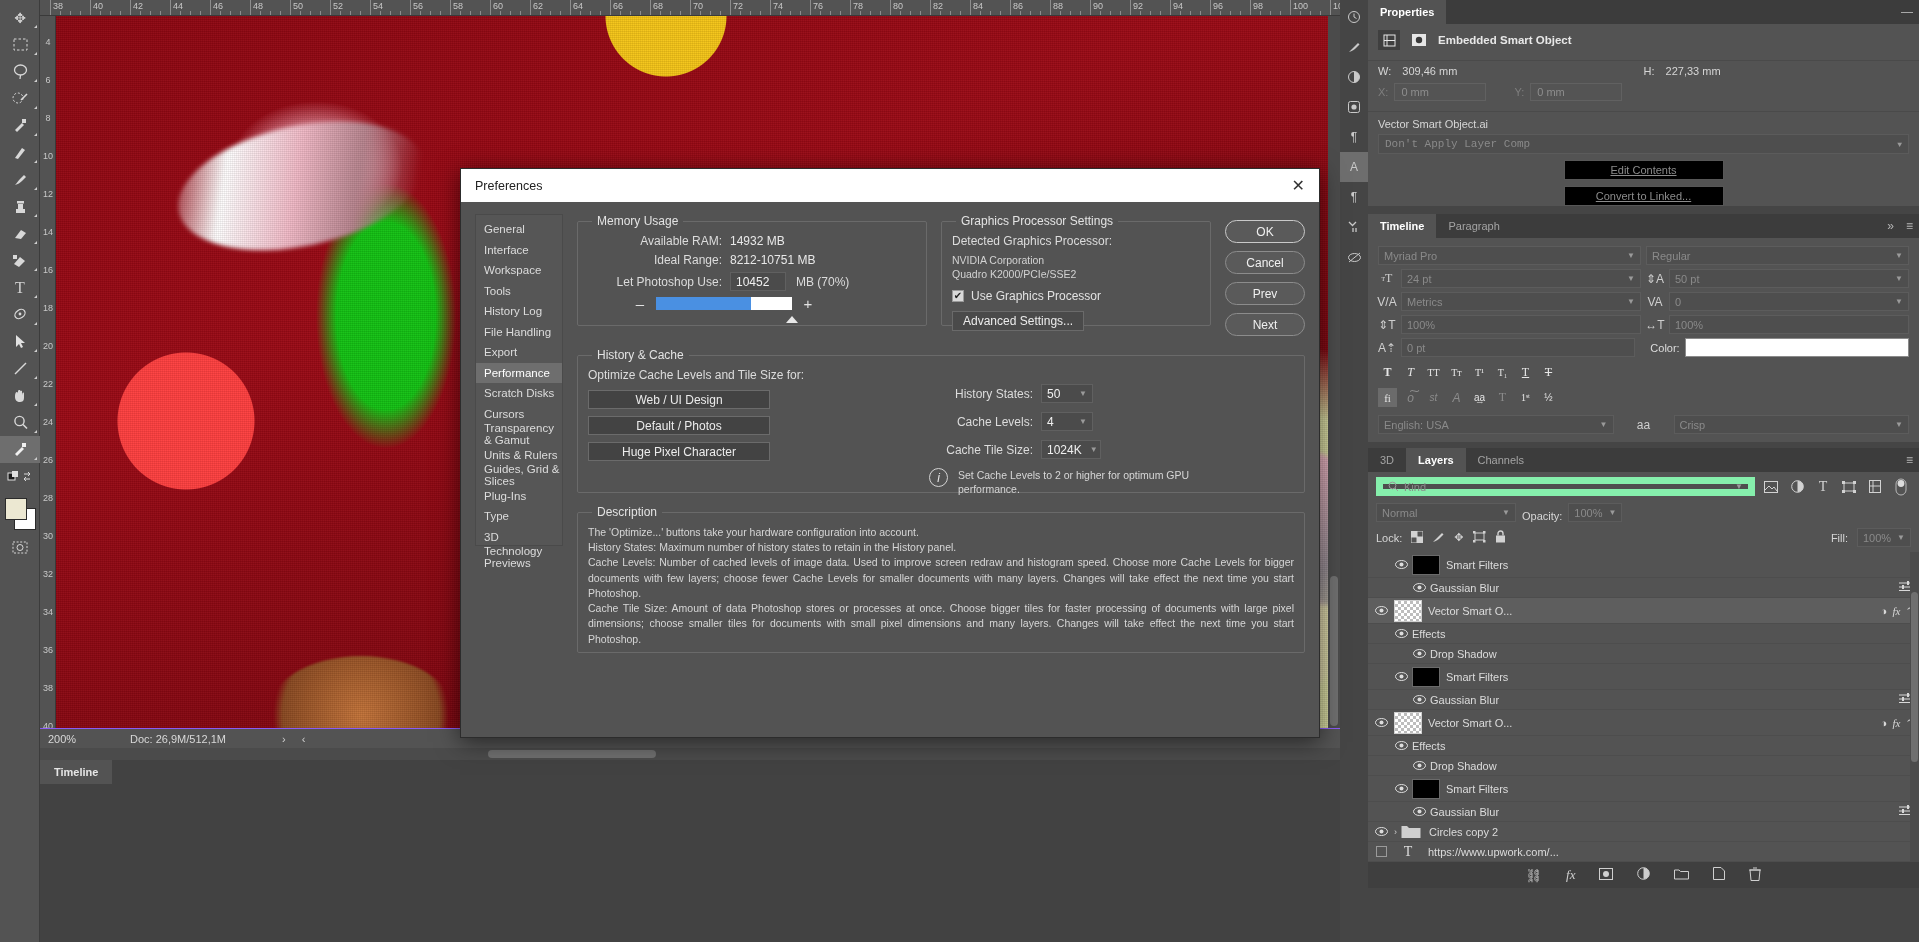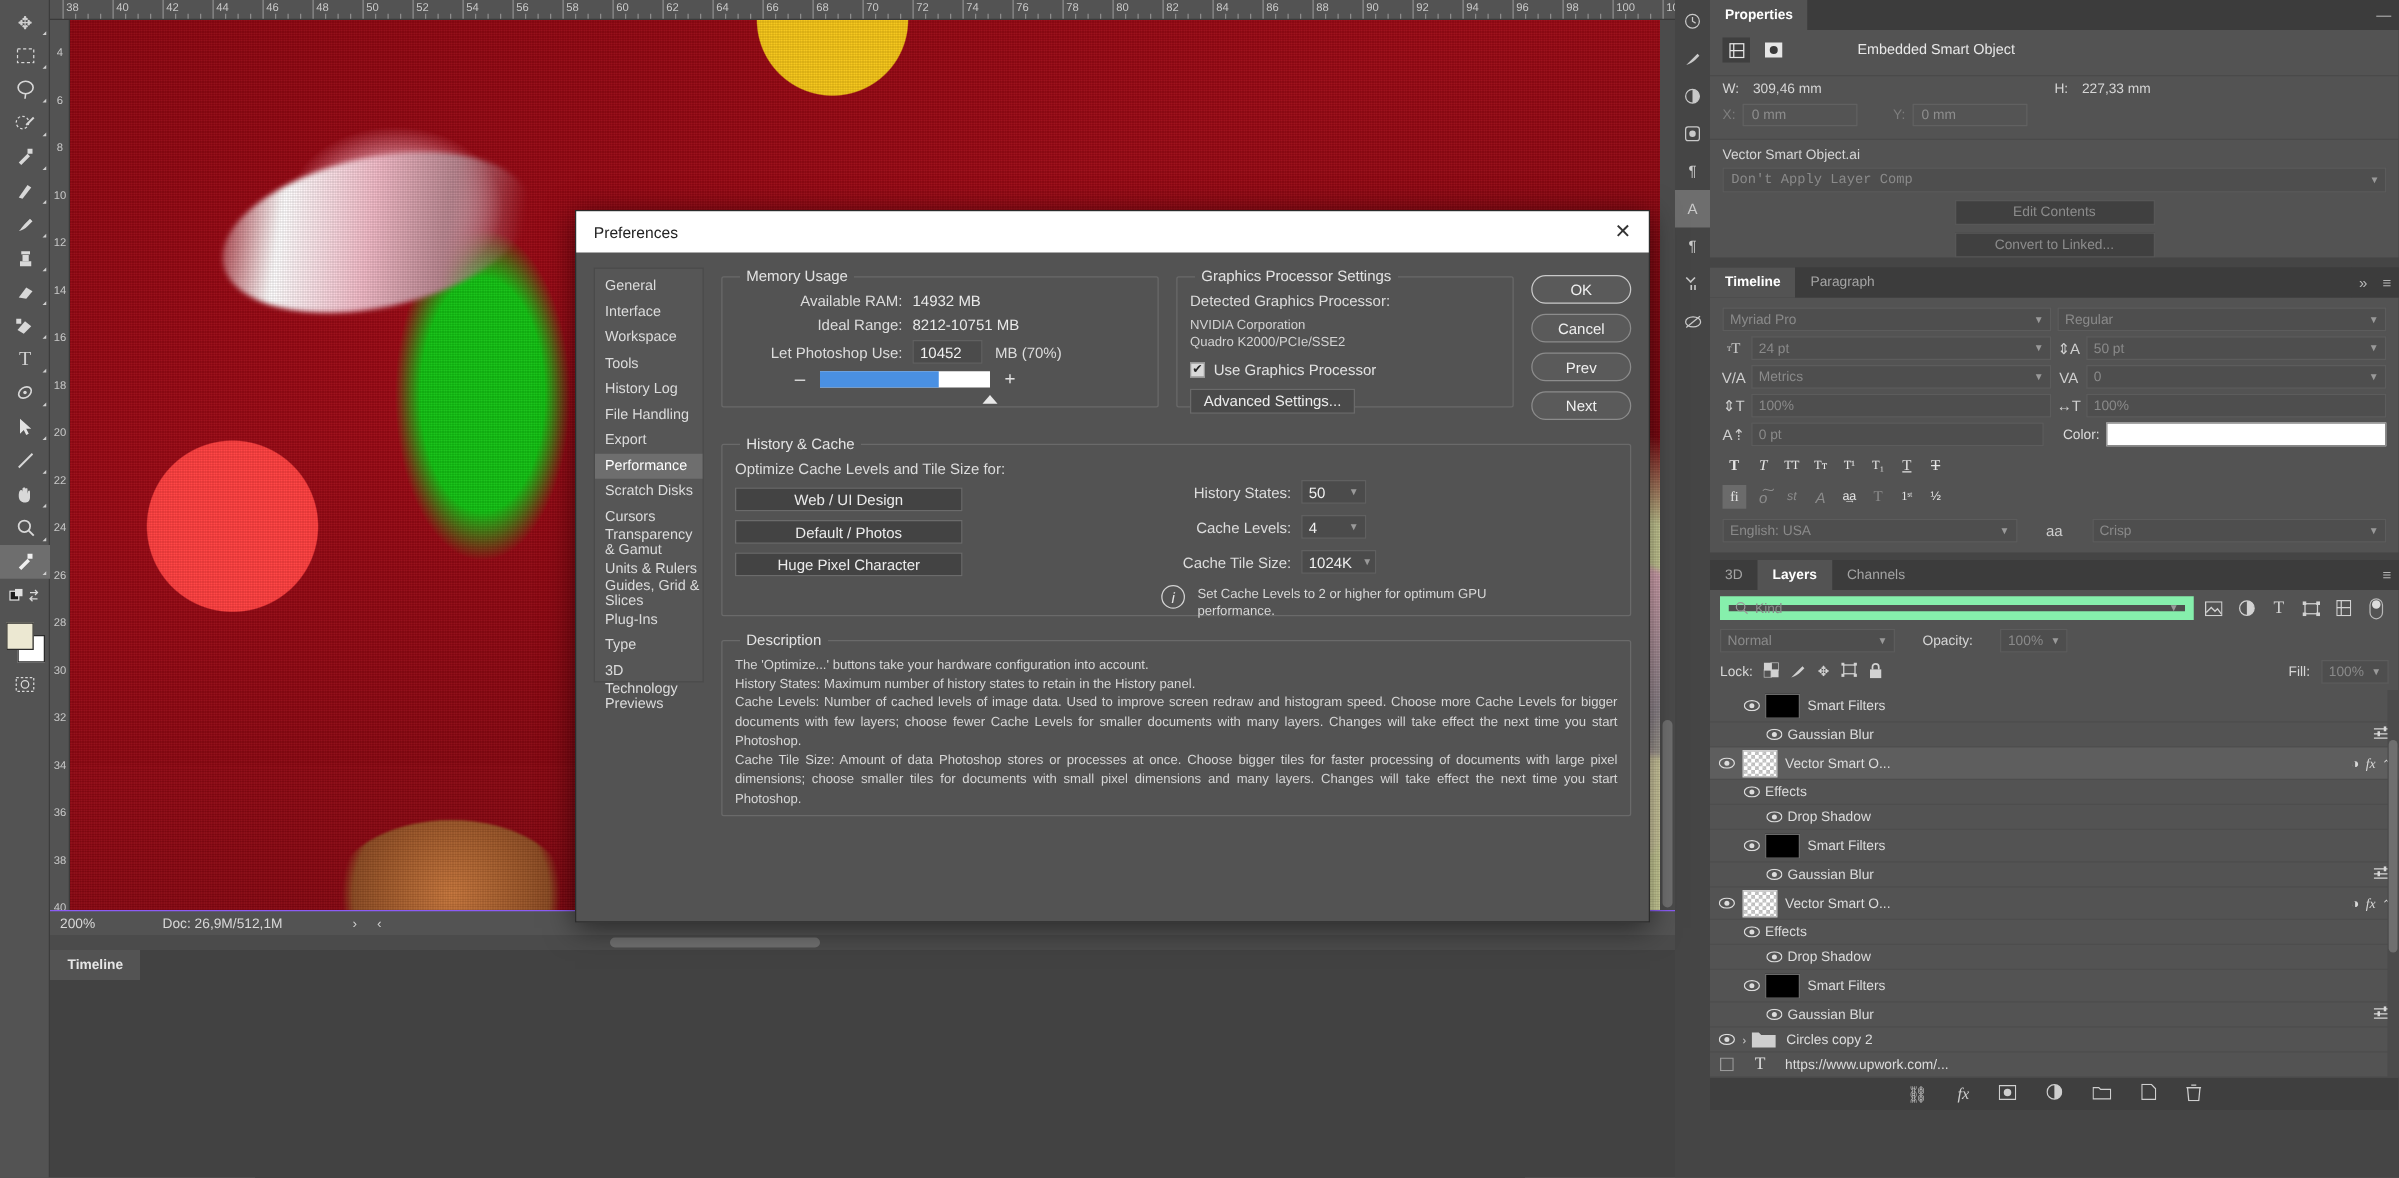--- a/index.html
+++ b/index.html
@@ -74,53 +74,53 @@
   .ptab{display:flex;align-items:center;padding:0 12px;font-size:11px;color:#a4a4a4;background:#3c3c3c;}
   .ptab.active{background:#535353;color:#fff;font-weight:bold;}
   .ptab-spacer{flex:1;background:#3c3c3c;}
   .ptab-ic{display:flex;align-items:center;padding:0 6px;color:#b6b6b6;font-size:12px;background:#3c3c3c;}
 
   .pbody{background:#535353;padding:8px 10px;}
 
   .prop-head{display:flex;align-items:center;gap:8px;padding:6px 10px 8px;}
   .prop-ic{width:22px;height:20px;background:#3f3f3f;display:flex;align-items:center;justify-content:center;}
   .prop-ic2{width:22px;height:20px;display:flex;align-items:center;justify-content:center;}
-  .prop-title{font-size:11.5px;font-weight:normal;color:#e8e8e8;margin-left:48px;}
+  .prop-title{font-size:11.5px;font-weight:bold;color:#e8e8e8;}
   .wh-row{display:flex;padding:2px 10px 4px;font-size:11px;color:#d6d6d6;}
   .wh-row > div{width:50%;}
   .wh-lbl{color:#d6d6d6;}
   .xy-row{display:flex;padding:2px 10px 8px;align-items:center;gap:6px;font-size:11px;}
   .xy-lbl{color:#7e7e7e;}
   .ipt{background:#545454;border:1px solid #616161;color:#8e8e8e;height:18px;line-height:16px;
        padding:0 6px;font-size:11px;width:92px;}
   .sep-line{height:1px;background:#4a4a4a;margin:2px 0;}
   .file-name{padding:4px 10px 4px;font-size:11px;color:#d6d6d6;}
   .sel-box{margin:0 10px;height:20px;background:#4e4e4e;border:1px solid #5b5b5b;color:#8a8a8a;
            font-size:11px;display:flex;align-items:center;padding:0 6px;justify-content:space-between;font-family:Liberation Mono, monospace;}
-  .pbtn{margin:6px auto 0;width:160px;height:20px;background:#404040;border:1px solid #575757;
-        color:#8c8c8c;font-size:11px;display:flex;align-items:center;justify-content:center;}
+  .pbtn{margin:6px auto 0;width:160px;height:20px;background:#000000;border:1px solid #575757;
+        color:#8c8c8c;font-size:11px;display:flex;align-items:center;justify-content:center;text-decoration:underline;}
 
   
   .ch-row{display:flex;align-items:center;gap:5px;margin-bottom:4px;}
   .ch-ic{width:18px;height:18px;display:flex;align-items:center;justify-content:center;color:#cfcfcf;font-size:12px;}
   .ch-field{flex:1;height:19px;background:#4e4e4e;border:1px solid #5c5c5c;color:#8a8a8a;font-size:11px;
             display:flex;align-items:center;padding:0 5px;justify-content:space-between;}
   .ch-caret{color:#9a9a9a;font-size:8px;}
   .ch-btnrow{display:flex;gap:4px;margin-top:6px;align-items:center;}
   .ch-tb{width:19px;height:19px;display:flex;align-items:center;justify-content:center;font-size:12px;color:#e6e6e6;}
   .ch-tb.on{background:#6b6b6b;}
   .ch-tb.dim{color:#8c8c8c;}
   .ch-color{flex:1;height:19px;background:#fff;border:1px solid #8a8a8a;}
 
   
   .lay-toolbar{display:flex;align-items:center;gap:6px;padding:5px 8px;}
   .lay-kind{flex:1;height:19px;background:#4e4e4e;border:7px solid #86efac;color:#8a8a8a;font-size:11px;
             display:flex;align-items:center;padding:0 5px;gap:5px;}
   .lay-ficon{width:20px;height:19px;display:flex;align-items:center;justify-content:center;color:#d2d2d2;font-size:12px;}
-  .blend-row{display:flex;align-items:center;gap:22px;padding:2px 8px 4px;font-size:11px;}
+  .blend-row{display:flex;align-items:flex-end;gap:6px;padding:2px 8px 4px;font-size:11px;}
   .blend-sel{width:140px;height:19px;background:#4e4e4e;border:1px solid #5c5c5c;color:#8a8a8a;font-size:11px;
              display:flex;align-items:center;padding:0 5px;justify-content:space-between;}
   .opa-lbl{color:#d6d6d6;}
   .opa-val{width:54px;height:19px;background:#4e4e4e;border:1px solid #5c5c5c;color:#8a8a8a;font-size:11px;
            display:flex;align-items:center;padding:0 5px;justify-content:space-between;}
   .lock-row{display:flex;align-items:center;gap:9px;padding:2px 8px 5px;font-size:11px;color:#d6d6d6;}
   .lock-ic{color:#d2d2d2;font-size:11px;}
 
   .layer-list{position:relative;}
   .lrow{display:flex;align-items:center;height:20px;font-size:11px;color:#dcdcdc;

